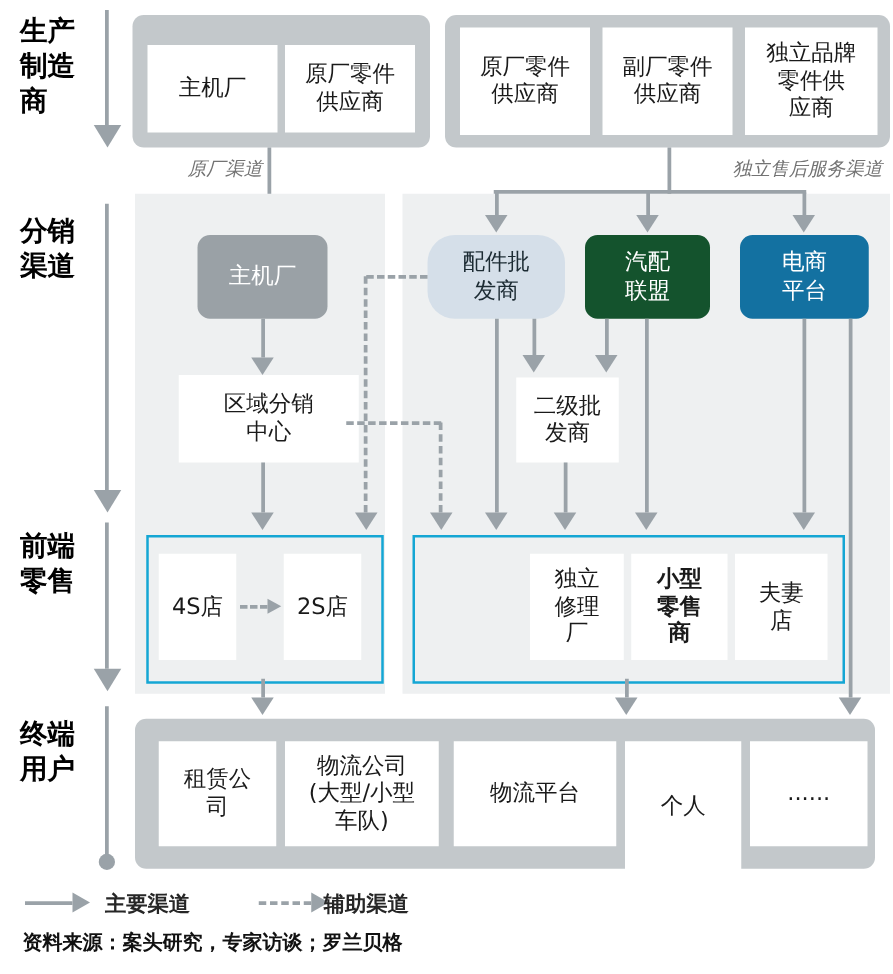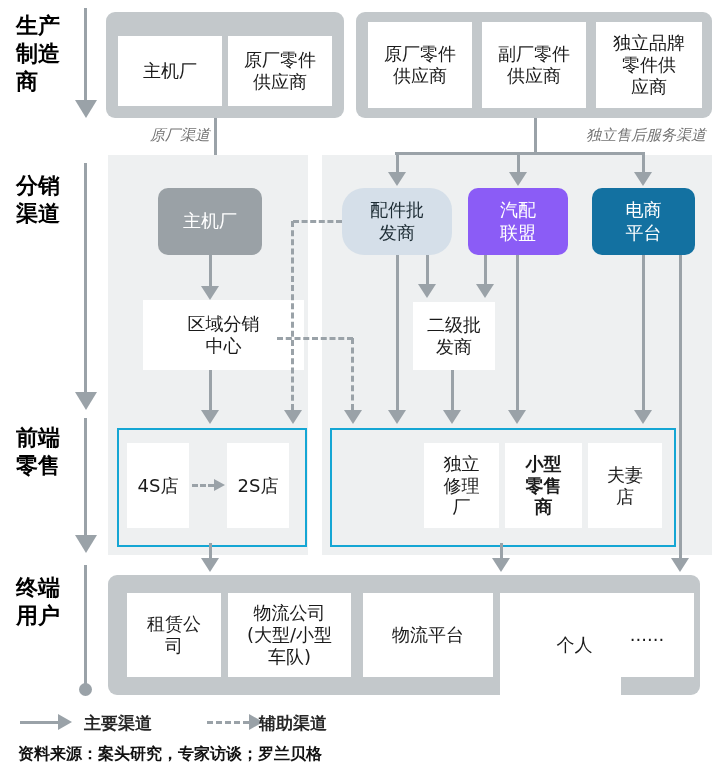--- a/index.html
+++ b/index.html
@@ -7,21 +7,21 @@
           font-family:"DejaVu Sans","Liberation Sans",sans-serif;color:#1a1a1a;overflow:hidden;}
   .abs{position:absolute;}
   .band{background:#c3c8cb;border-radius:9px;}
   .panel{background:#eef0f1;}
   .wbox{background:#ffffff;display:flex;align-items:center;justify-content:center;
         text-align:center;white-space:pre-line;font-size:18px;line-height:1.22;color:#1a1a1a;}
   .rbox{border-radius:10px;display:flex;align-items:center;justify-content:center;
         text-align:center;white-space:pre-line;font-size:18px;line-height:1.25;}
   .rbox.gray{background:#9aa1a6;color:#ffffff;}
   .rbox.steel{background:#d5dfe9;color:#1c2b33;}
-  .rbox.slate{background:#8b5cf6;color:#ffffff;}
+  .rbox.slate{background:#14532d;color:#ffffff;}
   .rbox.darkblue{background:#1371a1;color:#ffffff;}
   .cyanbox{border:2px solid #14a6d4;}
   .rail-label{font-size:22px;font-weight:700;line-height:1.28;white-space:pre-line;color:#000;}
   .chan-label{font-style:italic;font-size:15px;color:#737373;white-space:nowrap;}
   .vline{width:3px;background:#9aa2a8;}
   .hline{height:3px;background:#9aa2a8;}
   .vdash{width:0;border-left:3px dashed #9aa2a8;}
   .hdash{height:0;border-top:3px dashed #9aa2a8;}
   .head-down{width:0;height:0;border-left:9px solid transparent;border-right:9px solid transparent;
              border-top:14px solid #9aa2a8;}
@@ -90,21 +90,21 @@
   <div class="abs vline" style="left:396px;top:154px;height:18px;"></div>
   <div class="abs head-down" style="left:388px;top:172px;"></div>
   <div class="abs vline" style="left:517px;top:154px;height:18px;"></div>
   <div class="abs head-down" style="left:509px;top:172px;"></div>
   <div class="abs vline" style="left:642px;top:154px;height:18px;"></div>
   <div class="abs head-down" style="left:634px;top:172px;"></div>
 
   <div class="abs rbox gray" style="left:158px;top:188px;width:104px;height:67px;">主机厂</div>
   <div class="abs vline" style="left:209px;top:255px;height:31px;"></div>
   <div class="abs head-down" style="left:201px;top:286px;"></div>
-  <div class="abs wbox" style="left:143px;top:300px;width:161px;height:70px;">区域分销
+  <div class="abs wbox" style="left:143px;top:300px;width:144px;height:70px;">区域分销
 中心</div>
   <div class="abs vline" style="left:209px;top:370px;height:40px;"></div>
   <div class="abs head-down" style="left:201px;top:410px;"></div>
 
   <div class="abs rbox steel" style="left:342px;top:188px;width:110px;height:67px;border-radius:22px;">配件批
 发商</div>
   <div class="abs rbox slate" style="left:468px;top:188px;width:100px;height:67px;">汽配
 联盟</div>
   <div class="abs rbox darkblue" style="left:592px;top:188px;width:103px;height:67px;">电商
 平台</div>
@@ -155,21 +155,21 @@
   <div class="abs vline" style="left:500px;top:543px;height:15px;"></div>
   <div class="abs head-down" style="left:492px;top:558px;"></div>
 
   <div class="abs band" style="left:108px;top:575px;width:592px;height:120px;">
     <div class="abs wbox" style="left:19px;top:18px;width:94px;height:84px;">租赁公
 司</div>
     <div class="abs wbox" style="left:120px;top:18px;width:123px;height:84px;">物流公司
 (大型/小型
 车队)</div>
     <div class="abs wbox" style="left:255px;top:18px;width:130px;height:84px;">物流平台</div>
-    <div class="abs wbox" style="left:392px;top:18px;width:93px;height:104px;padding-left:28px;">个人</div>
+    <div class="abs wbox" style="left:392px;top:18px;width:93px;height:104px;">个人</div>
     <div class="abs wbox" style="left:492px;top:18px;width:94px;height:84px;">......</div>
   </div>
 
   <div class="abs hline" style="left:20px;top:721px;width:38px;"></div>
   <div class="abs head-right" style="left:58px;top:714px;"></div>
   <div class="abs legend-label" style="left:84px;top:712px;">主要渠道</div>
   <div class="abs hdash" style="left:207px;top:721px;width:42px;"></div>
   <div class="abs head-right" style="left:249px;top:714px;"></div>
   <div class="abs legend-label" style="left:259px;top:712px;">辅助渠道</div>
 

